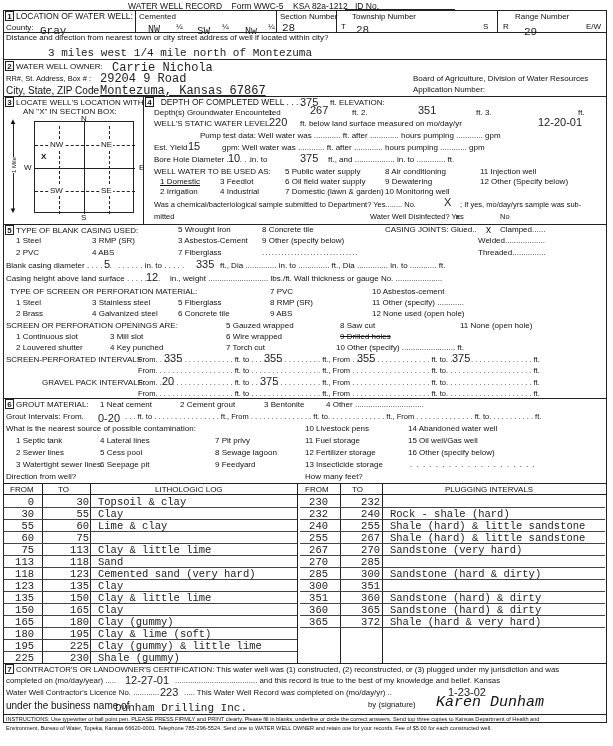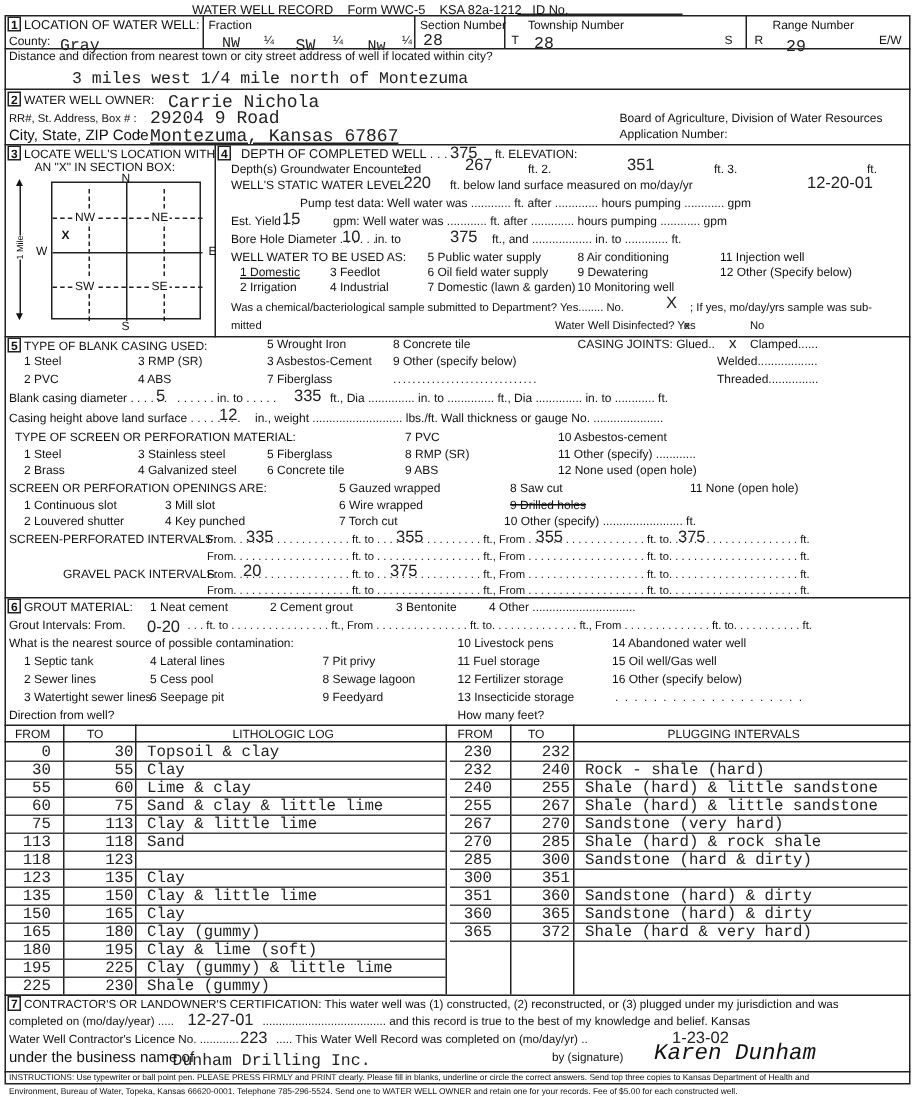--- a/index.html
+++ b/index.html
@@ -26,21 +26,21 @@
 </div>
 <div class="hl" style="left:345px;top:9px;width:110px"></div>
 
 <div class="abs b" style="left:3px;top:10px;width:604px;height:713px"></div>
 
 <div class="abs" style="left:5px;top:11px;font-size:8.5px"><span class="num">1</span><span>LOCATION OF WATER WELL:</span></div>
 <div class="vl" style="left:135px;top:10px;height:22px"></div>
 <div class="vl" style="left:276px;top:10px;height:22px"></div>
 <div class="vl" style="left:336px;top:10px;height:22px"></div>
 <div class="vl" style="left:497px;top:10px;height:22px"></div>
-<div class="abs" style="left:139px;top:12px">Fraction</div>
+<div class="abs" style="left:139px;top:12px">Cemented</div>
 <div class="abs" style="left:280px;top:12px">Section Number</div>
 <div class="abs" style="left:352px;top:12px">Township Number</div>
 <div class="abs" style="left:515px;top:12px">Range Number</div>
 <div class="abs" style="left:6px;top:23px">County:</div>
 <div class="abs tw" style="left:40px;top:25px">Gray</div>
 <div class="abs tw" style="left:148px;top:24px;font-size:10px">NW</div>
 <div class="abs" style="left:176px;top:22px">¼</div>
 <div class="abs tw" style="left:197px;top:25px">SW</div>
 <div class="abs" style="left:222px;top:22px">¼</div>
 <div class="abs tw" style="left:245px;top:26px;font-size:10px">Nw</div>
@@ -257,35 +257,35 @@
       <span style="left: 94px;">Clay</span>
     </div>
     <div class="lrow" style="left: 4px; top: 520px; width: 293px;">
       <span style="left: 0px; width: 30px; text-align: right;">55</span>
       <span style="left: 40px; width: 45px; text-align: right;">60</span>
       <span style="left: 94px;">Lime &amp; clay</span>
     </div>
     <div class="lrow" style="left: 4px; top: 532px; width: 293px;">
       <span style="left: 0px; width: 30px; text-align: right;">60</span>
       <span style="left: 40px; width: 45px; text-align: right;">75</span>
-      <span style="left: 94px;">Sand &amp; clay &amp; little lime</span>
     </div>
     <div class="lrow" style="left: 4px; top: 544px; width: 293px;">
       <span style="left: 0px; width: 30px; text-align: right;">75</span>
       <span style="left: 40px; width: 45px; text-align: right;">113</span>
       <span style="left: 94px;">Clay &amp; little lime</span>
     </div>
     <div class="lrow" style="left: 4px; top: 556px; width: 293px;">
       <span style="left: 0px; width: 30px; text-align: right;">113</span>
       <span style="left: 40px; width: 45px; text-align: right;">118</span>
       <span style="left: 94px;">Sand</span>
     </div>
     <div class="lrow" style="left: 4px; top: 568px; width: 293px;">
       <span style="left: 0px; width: 30px; text-align: right;">118</span>
       <span style="left: 40px; width: 45px; text-align: right;">123</span>
+      <span style="left: 94px;">Cemented sand (very hard)</span>
     </div>
     <div class="lrow" style="left: 4px; top: 580px; width: 293px;">
       <span style="left: 0px; width: 30px; text-align: right;">123</span>
       <span style="left: 40px; width: 45px; text-align: right;">135</span>
       <span style="left: 94px;">Clay</span>
     </div>
     <div class="lrow" style="left: 4px; top: 592px; width: 293px;">
       <span style="left: 0px; width: 30px; text-align: right;">135</span>
       <span style="left: 40px; width: 45px; text-align: right;">150</span>
       <span style="left: 94px;">Clay &amp; little lime</span>
@@ -337,21 +337,20 @@
       <span style="left: 90px;">Shale (hard) &amp; little sandstone</span>
     </div>
     <div class="lrow" style="left: 300px; top: 544px; width: 305px;">
       <span style="left: 0px; width: 28px; text-align: right;">267</span>
       <span style="left: 40px; width: 40px; text-align: right;">270</span>
       <span style="left: 90px;">Sandstone (very hard)</span>
     </div>
     <div class="lrow" style="left: 300px; top: 556px; width: 305px;">
       <span style="left: 0px; width: 28px; text-align: right;">270</span>
       <span style="left: 40px; width: 40px; text-align: right;">285</span>
-      <span style="left: 90px;">Shale (hard) &amp; rock shale</span>
     </div>
     <div class="lrow" style="left: 300px; top: 568px; width: 305px;">
       <span style="left: 0px; width: 28px; text-align: right;">285</span>
       <span style="left: 40px; width: 40px; text-align: right;">300</span>
       <span style="left: 90px;">Sandstone (hard &amp; dirty)</span>
     </div>
     <div class="lrow" style="left: 300px; top: 580px; width: 305px;">
       <span style="left: 0px; width: 28px; text-align: right;">300</span>
       <span style="left: 40px; width: 40px; text-align: right;">351</span>
     </div>

